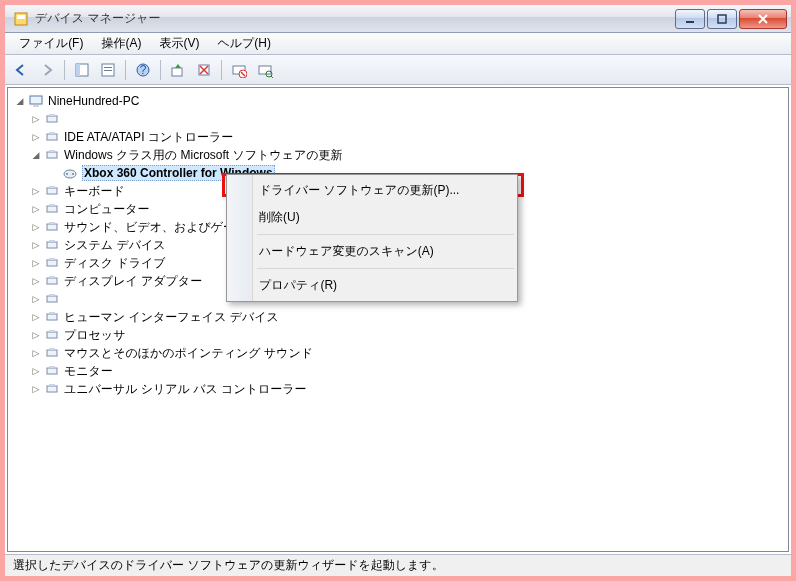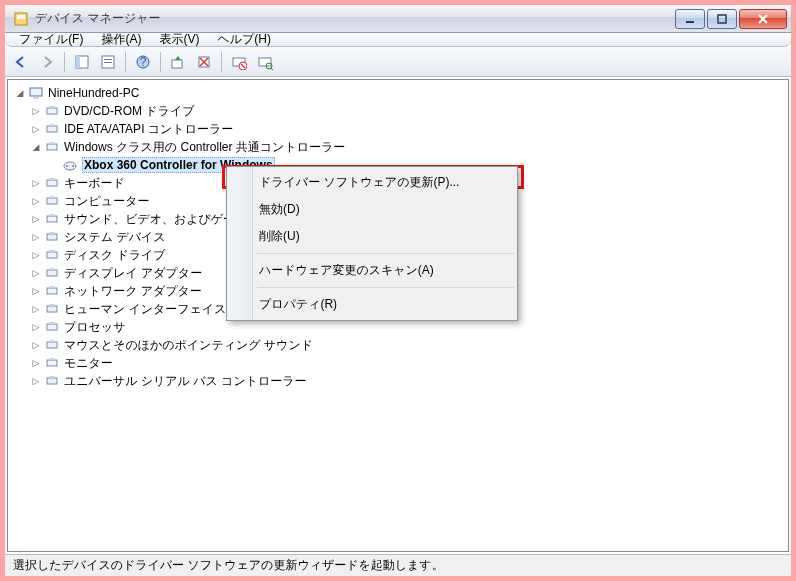--- a/index.html
+++ b/index.html
@@ -6,21 +6,21 @@
   body { margin: 0; padding: 0; background: #888; width: 796px; height: 581px; overflow: hidden; }
   .window { position: absolute; left: 0; top: 0; width: 796px; height: 581px; border: 5px solid #fca5a5; background: #fff; display: flex; flex-direction: column; }
   
   .titlebar { height: 28px; background: linear-gradient(to bottom, #f7f7f9 0%, #e4e6ec 45%, #ced3df 46%, #dfe3ec 100%); border-bottom: 1px solid #8e9bb5; display: flex; align-items: center; padding: 0 4px 0 8px; }
   .titlebar .icon { width: 16px; height: 16px; margin-right: 6px; }
   .titlebar .title { flex: 1; color: #333; }
   .win-btns { display: flex; gap: 2px; }
   .win-btn { width: 30px; height: 20px; border: 1px solid #5b6c8f; border-radius: 3px; background: linear-gradient(to bottom,#f2f6fc,#cedbef 45%,#b4c8e8 46%,#d4e0f3); display: flex; align-items: center; justify-content: center; }
   .win-btn.close { width: 48px; background: linear-gradient(to bottom,#f6c0b8,#e9806f 45%,#d94b33 46%,#ef9786); border-color:#a33; }
   
-  .menubar { height: 14px; background: linear-gradient(to bottom,#fbfcfd,#e9edf3); border-bottom: 1px solid #b6bccb; display: flex; align-items: center; padding: 0 6px; gap: 2px; border-radius: 10px; }
+  .menubar { height: 22px; background: linear-gradient(to bottom,#fbfcfd,#e9edf3); border-bottom: 1px solid #b6bccb; display: flex; align-items: center; padding: 0 6px; gap: 2px; }
   .menu-item { padding: 2px 8px; border-radius: 2px; }
   
   .toolbar { height: 30px; background: linear-gradient(to bottom,#f7f9fc,#e5eaf2); border-bottom: 1px solid #b6bccb; display: flex; align-items: center; padding: 0 4px; gap: 2px; }
   .tool-btn { width: 24px; height: 24px; border: 1px solid transparent; border-radius: 3px; display: flex; align-items: center; justify-content: center; }
   .tool-sep { width: 1px; height: 20px; background: #b6bccb; margin: 0 3px; }
   
   .tree-wrap { flex: 1; border: 1px solid #828790; margin: 2px; overflow: auto; background: #fff; position: relative; }
   .tree { padding: 4px 0 4px 6px; }
   .node { display: flex; align-items: center; height: 18px; padding: 1px 0; white-space: nowrap; }
   .expander { width: 12px; height: 12px; display: inline-flex; align-items: center; justify-content: center; color:#6b6b6b; font-size:9px; margin-right:2px;}
@@ -155,21 +155,20 @@
       <div id="tree-children">
           <div class="node">
     <span class="indent" style="width:16px"></span>
     <span class="expander">▷</span>
     <span class="node-icon">
               <svg width="16" height="16">
                 <rect x="3" y="5" width="10" height="6" fill="#eef3fa" stroke="#7a8ca9"></rect>
                 <rect x="5" y="3" width="6" height="2" fill="#cbd6e6"></rect>
               </svg>
             </span>
-    <span class="node-label">DVD/CD-ROM ドライブ</span>
   </div>
           <div class="node">
     <span class="indent" style="width:16px"></span>
     <span class="expander">▷</span>
     <span class="node-icon">
               <svg width="16" height="16">
                 <rect x="3" y="5" width="10" height="6" fill="#eef3fa" stroke="#7a8ca9"></rect>
                 <rect x="5" y="3" width="6" height="2" fill="#cbd6e6"></rect>
               </svg>
             </span>
@@ -177,21 +176,21 @@
   </div>
           <div class="node">
     <span class="indent" style="width:16px"></span>
     <span class="expander">◢</span>
     <span class="node-icon">
               <svg width="16" height="16">
                 <rect x="3" y="5" width="10" height="6" fill="#eef3fa" stroke="#7a8ca9"></rect>
                 <rect x="5" y="3" width="6" height="2" fill="#cbd6e6"></rect>
               </svg>
             </span>
-    <span class="node-label">Windows クラス用の Controller 共通コントローラー</span>
+    <span class="node-label">Windows クラス用の Microsoft ソフトウェアの更新</span>
   </div>
           <div class="node">
       <span class="indent" style="width:48px"></span>
       <span class="node-icon">
               <svg width="16" height="16">
                 <ellipse cx="8" cy="9" rx="6" ry="4" fill="#e9eef6" stroke="#6f829f"></ellipse>
                 <circle cx="5" cy="9" r="1" fill="#6f829f"></circle>
                 <circle cx="11" cy="9" r="1" fill="#6f829f"></circle>
               </svg>
             </span>
@@ -265,21 +264,20 @@
   </div>
           <div class="node">
     <span class="indent" style="width:16px"></span>
     <span class="expander">▷</span>
     <span class="node-icon">
               <svg width="16" height="16">
                 <rect x="3" y="5" width="10" height="6" fill="#eef3fa" stroke="#7a8ca9"></rect>
                 <rect x="5" y="3" width="6" height="2" fill="#cbd6e6"></rect>
               </svg>
             </span>
-    <span class="node-label">ネットワーク アダプター</span>
   </div>
           <div class="node">
     <span class="indent" style="width:16px"></span>
     <span class="expander">▷</span>
     <span class="node-icon">
               <svg width="16" height="16">
                 <rect x="3" y="5" width="10" height="6" fill="#eef3fa" stroke="#7a8ca9"></rect>
                 <rect x="5" y="3" width="6" height="2" fill="#cbd6e6"></rect>
               </svg>
             </span>
@@ -330,21 +328,20 @@
     <span class="node-label">ユニバーサル シリアル バス コントローラー</span>
   </div>
         </div>
     </div>
 
     <div class="highlight" style="left:214px; top:85px; width:302px; height:24px;"></div>
 
     <div class="context-menu" style="left:218px; top:86px; width:292px;">
       <div class="cm-left"></div>
       <div class="cm-item">ドライバー ソフトウェアの更新(P)...</div>
-      <div class="cm-item">無効(D)</div>
       <div class="cm-item">削除(U)</div>
       <div class="cm-sep"></div>
       <div class="cm-item">ハードウェア変更のスキャン(A)</div>
       <div class="cm-sep"></div>
       <div class="cm-item" style="font-weight:normal;">プロパティ(R)</div>
     </div>
   </div>
 
   <div class="statusbar">
     <span>選択したデバイスのドライバー ソフトウェアの更新ウィザードを起動します。</span>

